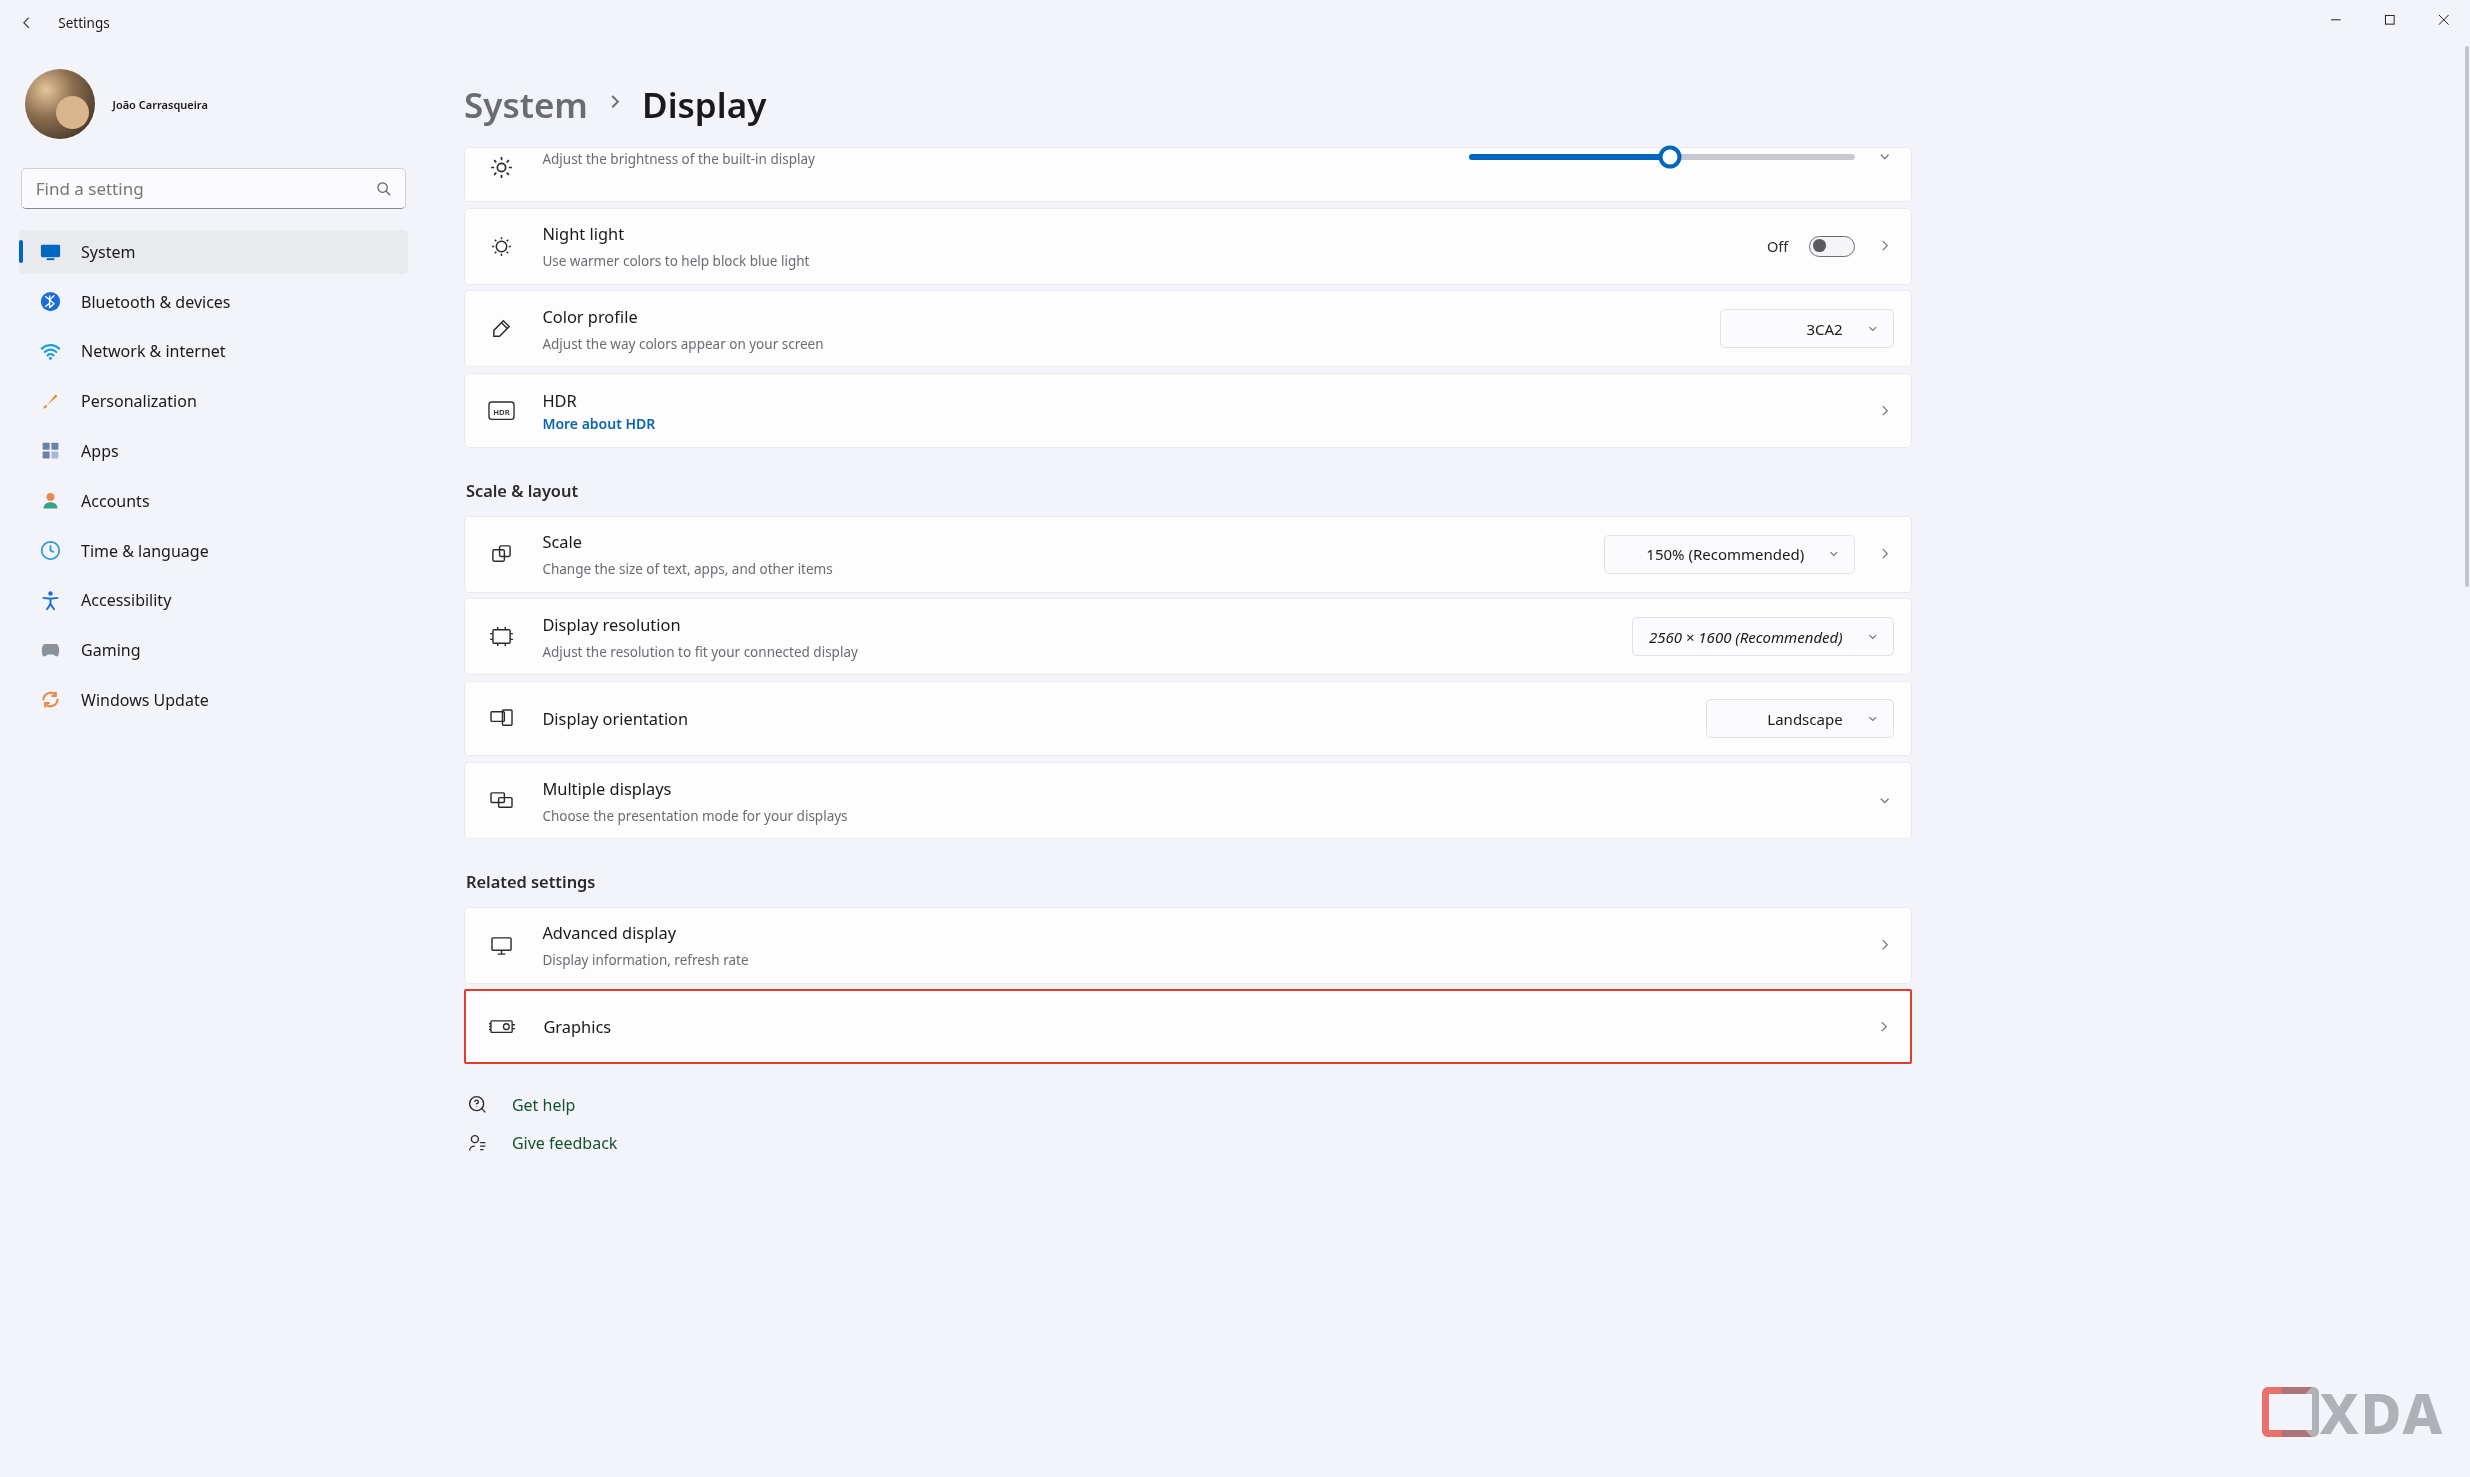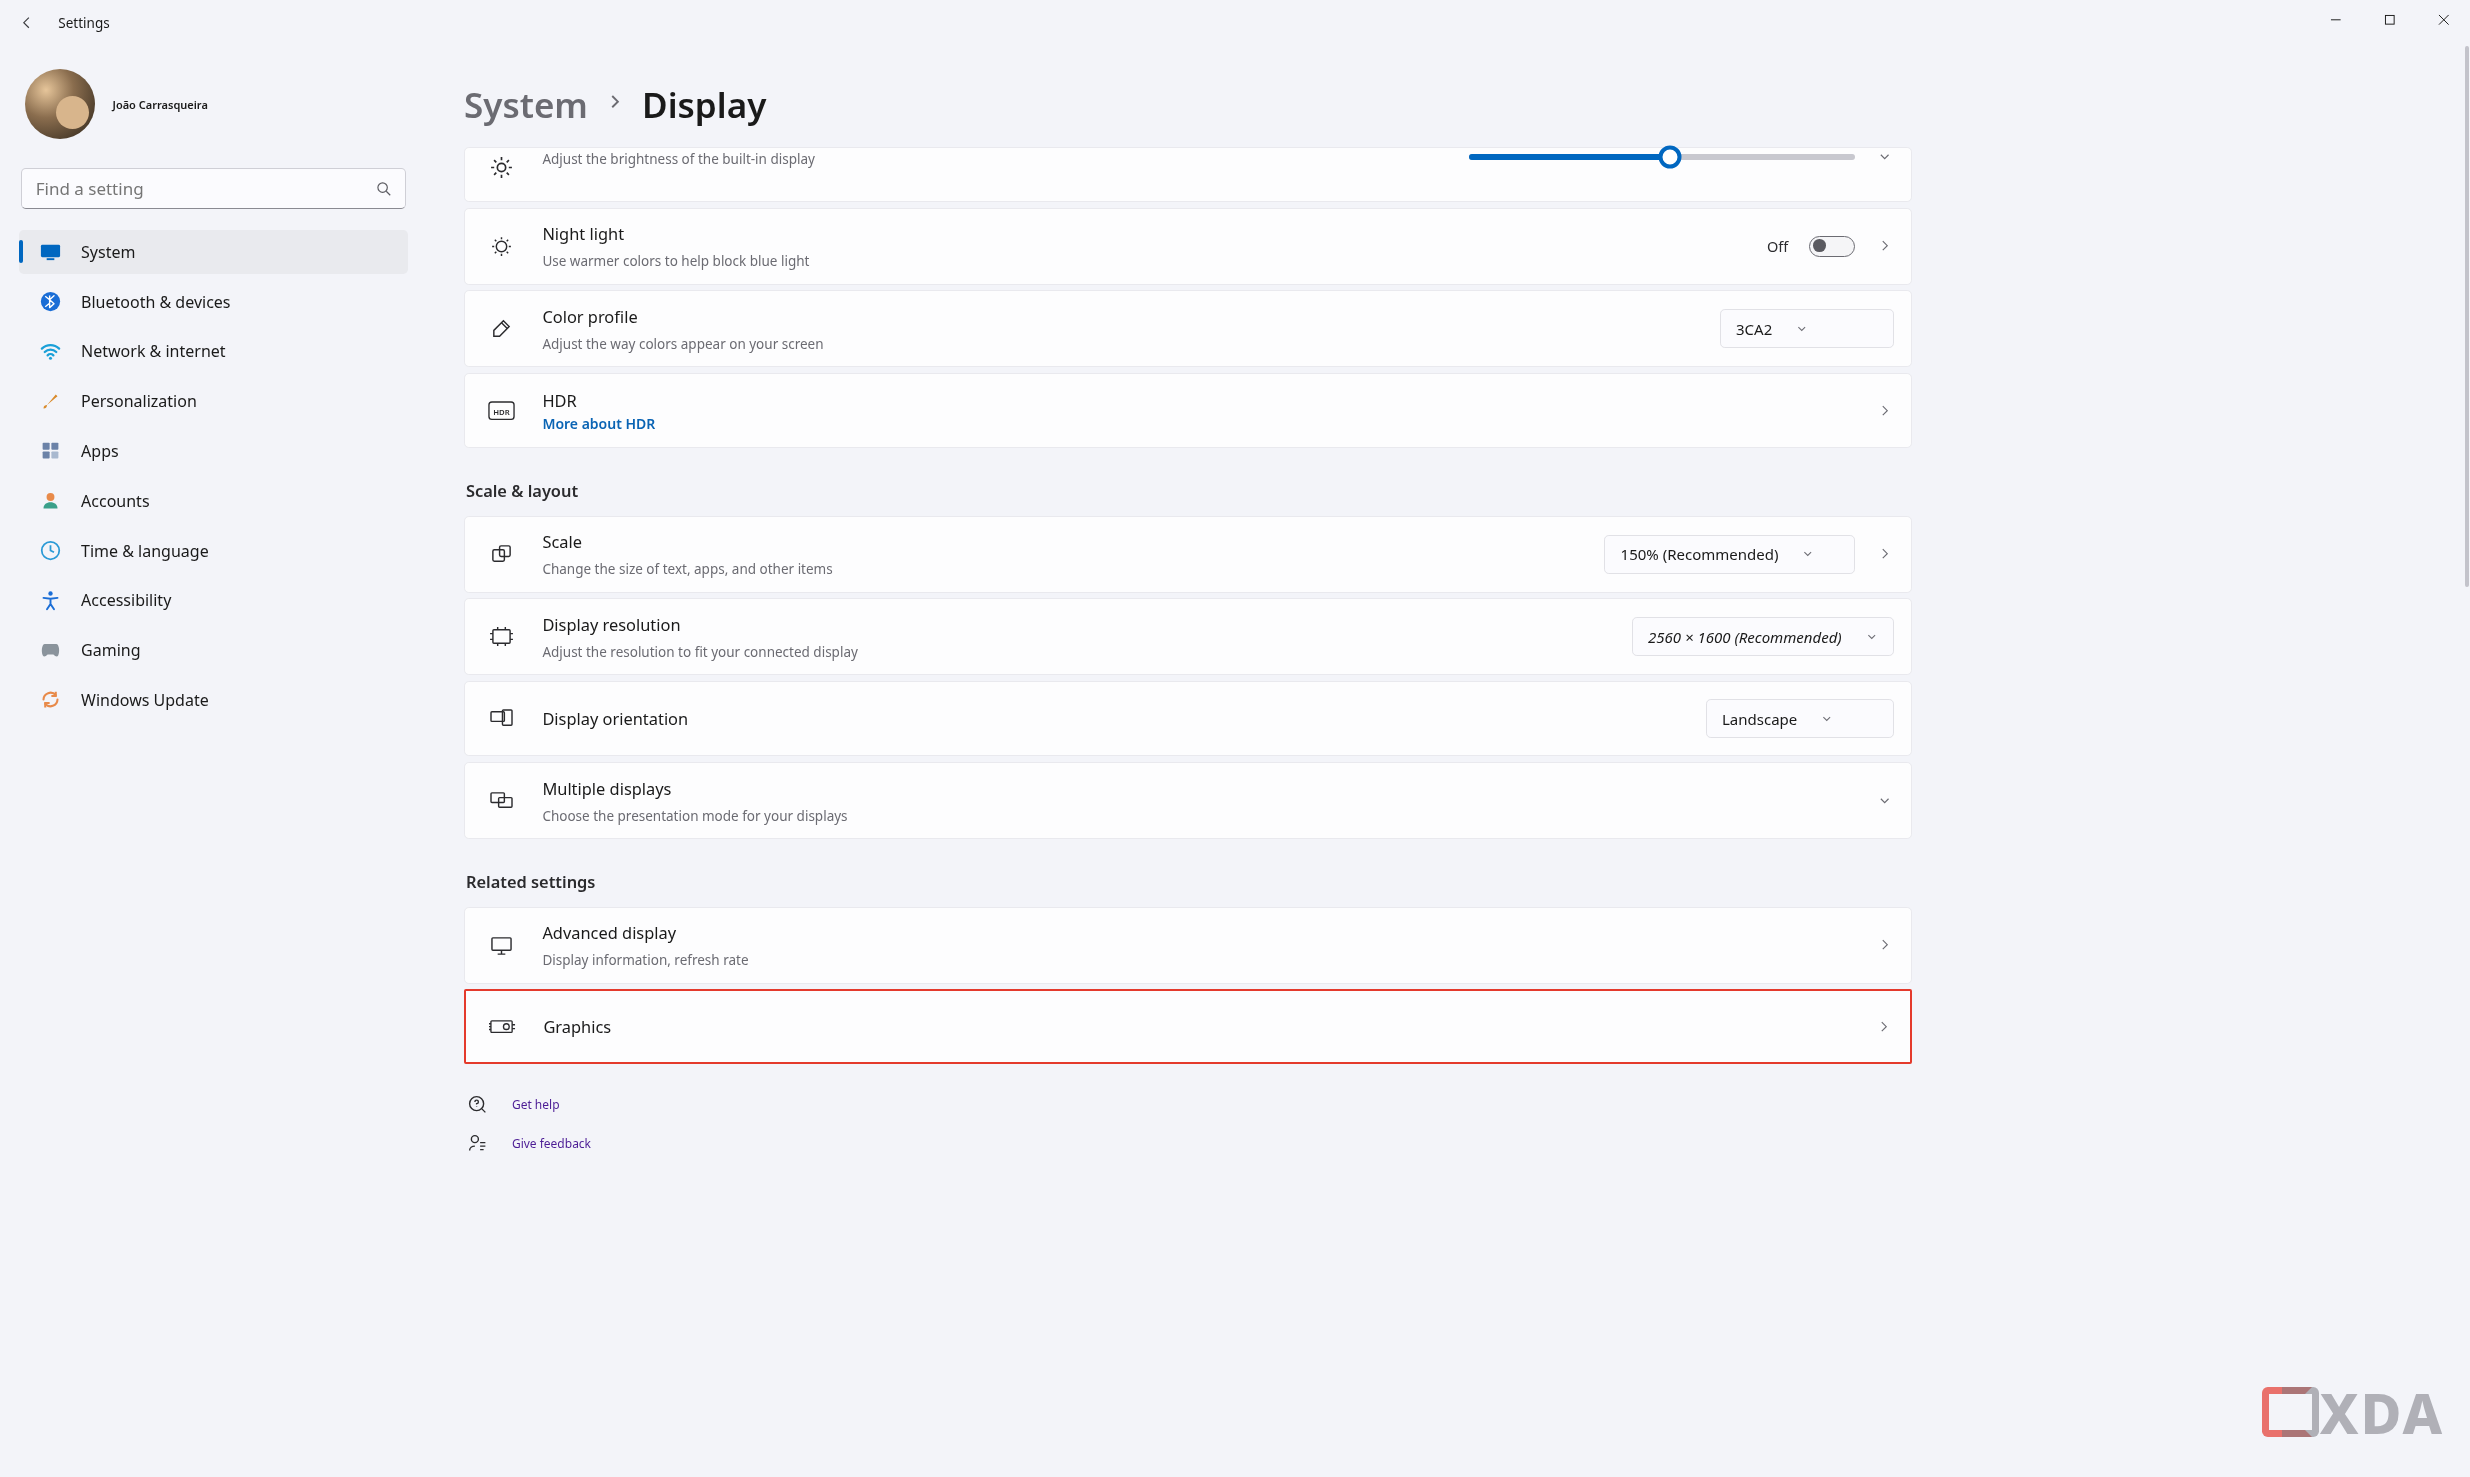--- a/index.html
+++ b/index.html
@@ -63,28 +63,28 @@
 
 
 .slider-track { width: 386px; height: 5.8px; background: #c8c8cf; border-radius: 2.9px; position: relative; }
 .slider-fill { position: absolute; left: 0; top: 0; bottom: 0; background: #0067c0; border-radius: 2.9px; }
 .slider-thumb { position: absolute; top: 50%; transform: translate(-50%, -50%); width: 23px; height: 23px; border-radius: 50%; background: #fff; border: 4.8px solid #0067c0; }
 
 .toggle { width: 46px; height: 21px; border-radius: 10.6px; border: 1.4px solid #6b6b72; background: #f5f5f7; position: relative; }
 .toggle .knob { position: absolute; left: 2.9px; top: 2.9px; width: 12.6px; height: 12.6px; border-radius: 50%; background: #5a5a60; }
 .off-label{font-size:14.5px;color:#2b2b2e;}
 
-.select { height: 39px; background: #fbfbfe; border: 1px solid #e1e1e6; border-radius: 4.8px; display: flex; align-items: center; padding: 0 13.5px 0 15.4px; gap: 23px; cursor: pointer; }
+.select { height: 39px; background: #fbfbfe; border: 1px solid #e1e1e6; border-radius: 4.8px; display: flex; align-items: center; padding: 0 13.5px 0 15.4px; gap: 23px; cursor: pointer; justify-content: flex-end; }
 .select .sel-text { font-size: 15px; }
 .select .sel-chev { width: 13.5px; height: 13.5px; display: flex; align-items: center; justify-content: center; color:#6b6b72;}
 
 .help-links { margin-top: 29px; display: flex; flex-direction: column; gap: 15.4px; padding-left: 1.9px; }
 .help-row { display: flex; align-items: center; gap: 23px; }
 .help-row .hicon { width: 23px; height: 23px; display:flex;align-items:center;justify-content:center;color:#2b2b2e;}
-.help-row .hlink { font-size: 12px; color: #4c1d95; cursor: pointer; }
+.help-row .hlink { font-size: 16px; color: #14532d; cursor: pointer; }
 
 
 .watermark { position: absolute; right: 27px; bottom: 27px; font-size: 56px; font-weight: 800; letter-spacing: 1.9px; color: rgba(120,120,130,0.55); display:flex;align-items:center;gap:7.7px;}
 .watermark .wm-icon{width:50px;height:50px;position:relative;}
 .watermark .wm-icon::before{content:"";position:absolute;inset:0;border:7.7px solid rgba(230,70,60,0.75);border-right-color:transparent;border-radius:5.8px 0 0 5.8px;}
 .watermark .wm-icon::after{content:"";position:absolute;left:40%;top:0;bottom:0;width:60%;border:7.7px solid rgba(120,120,130,0.55);border-left:none;border-radius:0 5.8px 5.8px 0;}
 .watermark .wm-txt{font-family:system-ui;}
 
 
 .scroll-hint{position:absolute;right:1.9px;top:0;width:3.9px;height:541px;background:#c3c3cb;border-radius:1.9px;}

